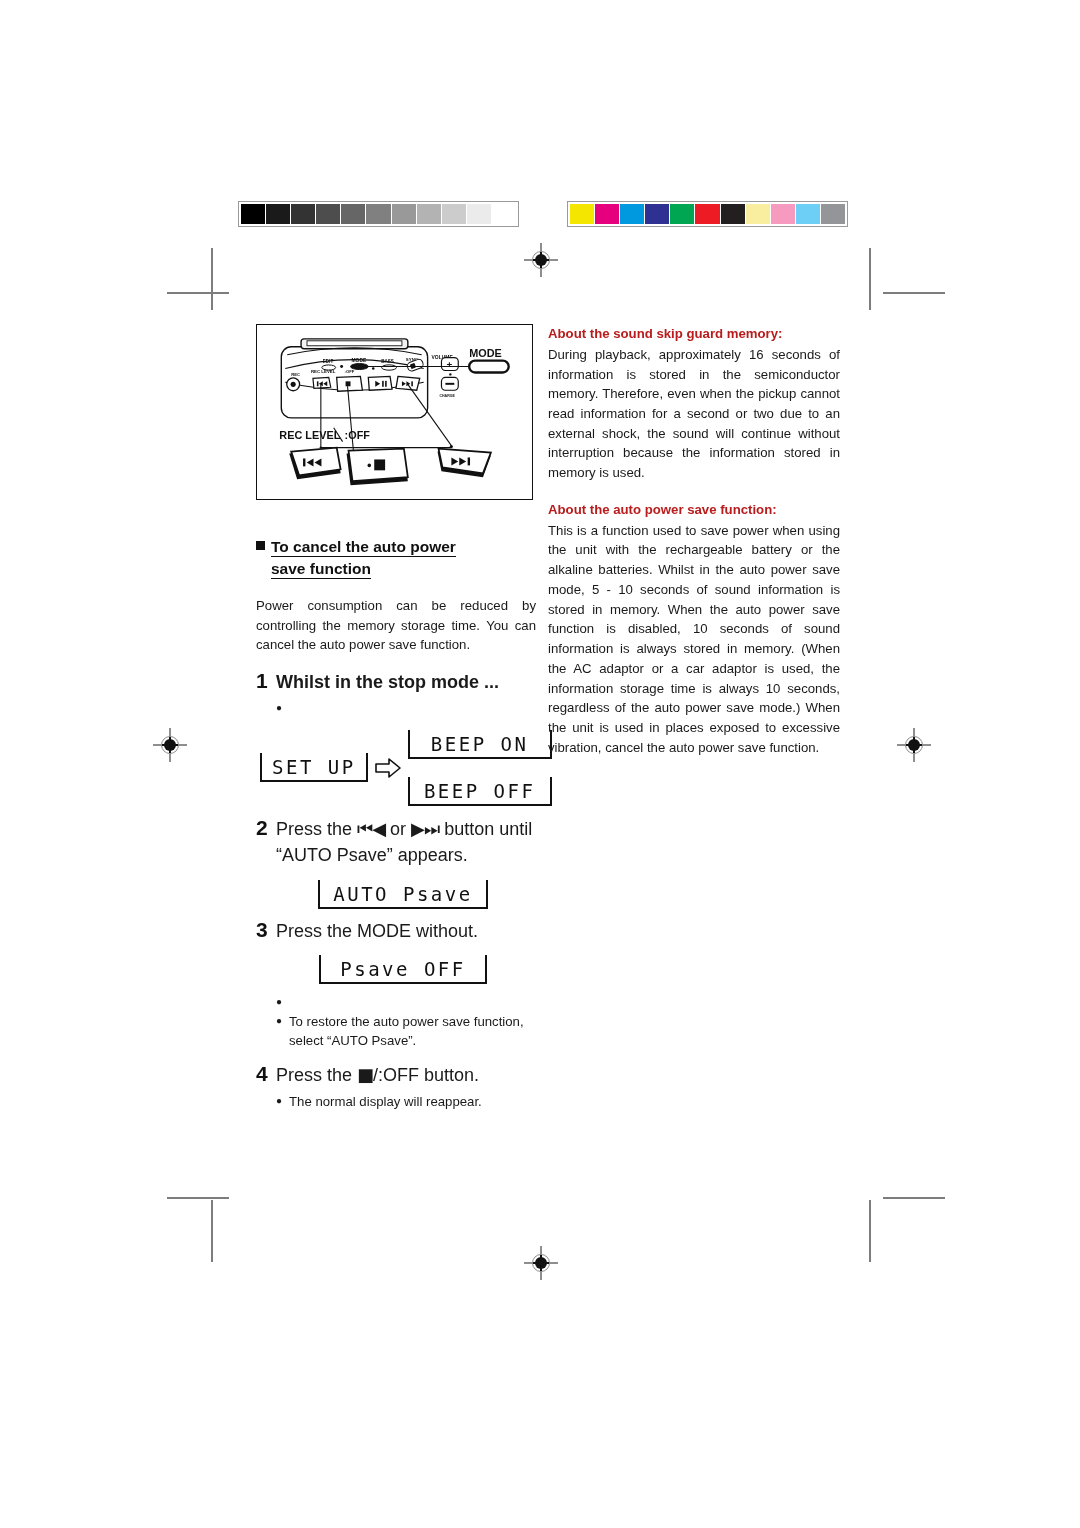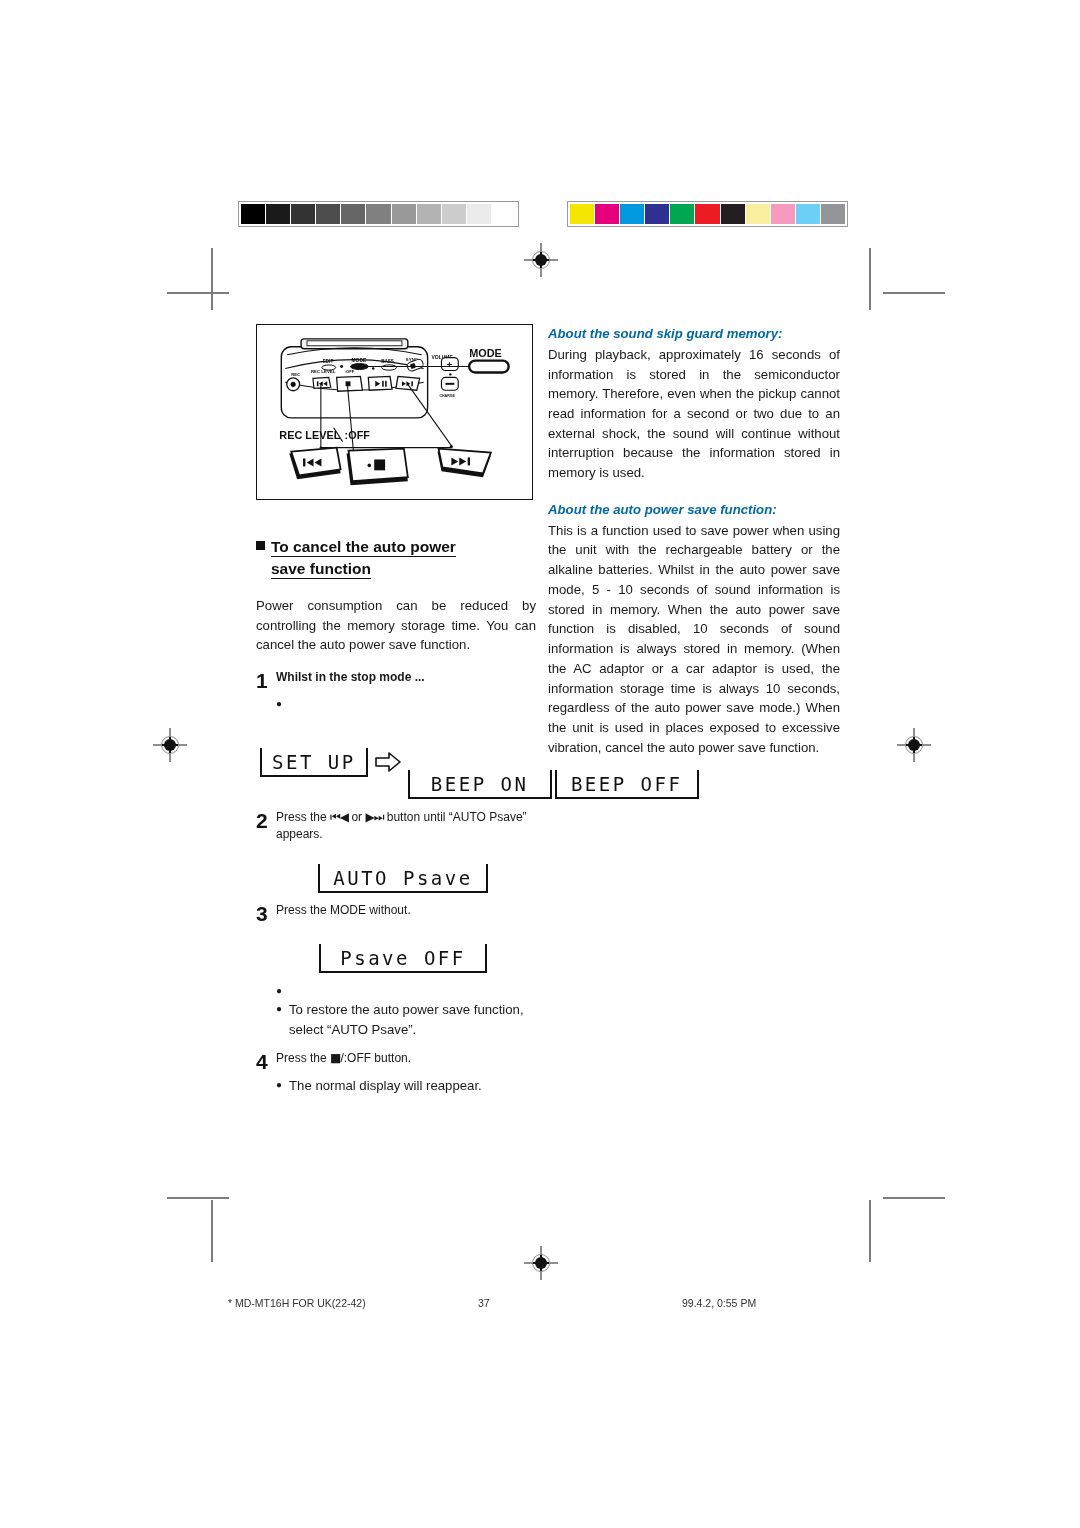--- a/index.html
+++ b/index.html
@@ -58,21 +58,21 @@
   .heading .sq{display:inline-block;width:9px;height:9px;background:#111;margin-right:6px;vertical-align:2px;}
   .heading .hl{border-bottom:1.6px solid #111;display:inline;padding-bottom:1px;}
   p.body{
     font-size:13.2px;line-height:1.49;margin:0 0 14px 0;text-align:justify;color:#1a1a1a;
   }
   .step{display:flex;margin:0 0 4px 0;}
   .step .num{
     font-size:21px;font-weight:bold;line-height:1;width:20px;flex:0 0 20px;
     color:#111;padding-top:1px;
   }
-  .step .stext{font-size:12px;line-height:1.47;flex:1;}
+  .step .stext{font-size:18px;line-height:1.47;flex:1;}
   .step .stext b{font-weight:bold;}
   .sub{padding-left:20px;font-size:13.2px;line-height:1.47;}
   .bullet{display:flex;padding-left:20px;font-size:13.2px;line-height:1.47;}
   .bullet .bdot{flex:0 0 13px;font-size:10px;line-height:1.85;}
   .bullet .btext{flex:1;}
 
   
   .lcd{
     display:inline-block;position:relative;
     font-family:"DejaVu Sans Mono","Liberation Mono",monospace;
@@ -81,29 +81,29 @@
     border-left:2px solid #111;border-right:2px solid #111;border-bottom:2px solid #111;
     background:#fff;white-space:pre;
     text-align:center;
   }
   #lcd-group-1{margin:12px 0 8px 0;display:flex;align-items:center;padding-left:4px;}
   #lcd-setup{width:118px;}
   .arrow-right{
     display:inline-block;width:26px;height:22px;margin:0 7px;position:relative;flex:0 0 26px;
   }
   .arrow-right svg{display:block;}
-  .lcd-stack{display:flex;gap:3px;margin-top:44px;}
+  .lcd-stack{display:flex;flex-direction:column;gap:18px;}
   #lcd-beep-on,#lcd-beep-off{width:120px;}
   #lcd-auto-psave{width:146px;}
   #lcd-psave-off{width:144px;}
-  .lcd-center{text-align:center;margin:20px 0 9px 0;padding-left:14px;}
+  .lcd-center{text-align:center;margin:11px 0 9px 0;padding-left:14px;}
 
   
   #right-col{position:absolute;left:548px;top:324px;width:292px;}
-  .subhead{font-size:13.2px;font-weight:bold;line-height:1.5;margin:0 0 1px 0;color:#0369a1;font-style:italic;}
+  .subhead{font-size:13.2px;font-weight:bold;line-height:1.5;margin:0 0 1px 0;color:#b91c1c;}
   p.rbody{font-size:13.2px;line-height:1.495;margin:0 0 0 0;text-align:justify;color:#1a1a1a;}
   .gap{height:17px;}
 
   
   #page-number{
     position:absolute;left:0;right:0;top:1186px;text-align:center;
     font-size:15px;font-weight:bold;color:#111;
   }
   #footer{
     position:absolute;left:228px;top:1297px;width:624px;
@@ -364,19 +364,14 @@
 
   <div id="right-col">
     <div class="subhead">About the sound skip guard memory:</div>
     <p class="rbody">During playback, approximately 16 seconds of information is stored in the semiconductor memory. Therefore, even when the pickup cannot read information for a second or two due to an external shock, the sound will continue without interruption because the information stored in memory is used.</p>
     <div class="gap"></div>
     <div class="subhead">About the auto power save function:</div>
     <p class="rbody">This is a function used to save power when using the unit with the rechargeable battery or the alkaline batteries. Whilst in the auto power save mode, 5 - 10 seconds of sound information is stored in memory. When the auto power save function is disabled, 10 seconds of sound information is always stored in memory. (When the AC adaptor or a car adaptor is used, the information storage time is always 10 seconds, regardless of the auto power save mode.) When the unit is used in places exposed to excessive vibration, cancel the auto power save function.</p>
   </div>
 
 
-  <div id="footer">
-    <div class="f-left">*  MD-MT16H FOR UK(22-42)</div>
-    <div class="f-mid">37</div>
-    <div class="f-right">99.4.2, 0:55 PM</div>
-  </div>
 
 </div>
 
 </body></html>

